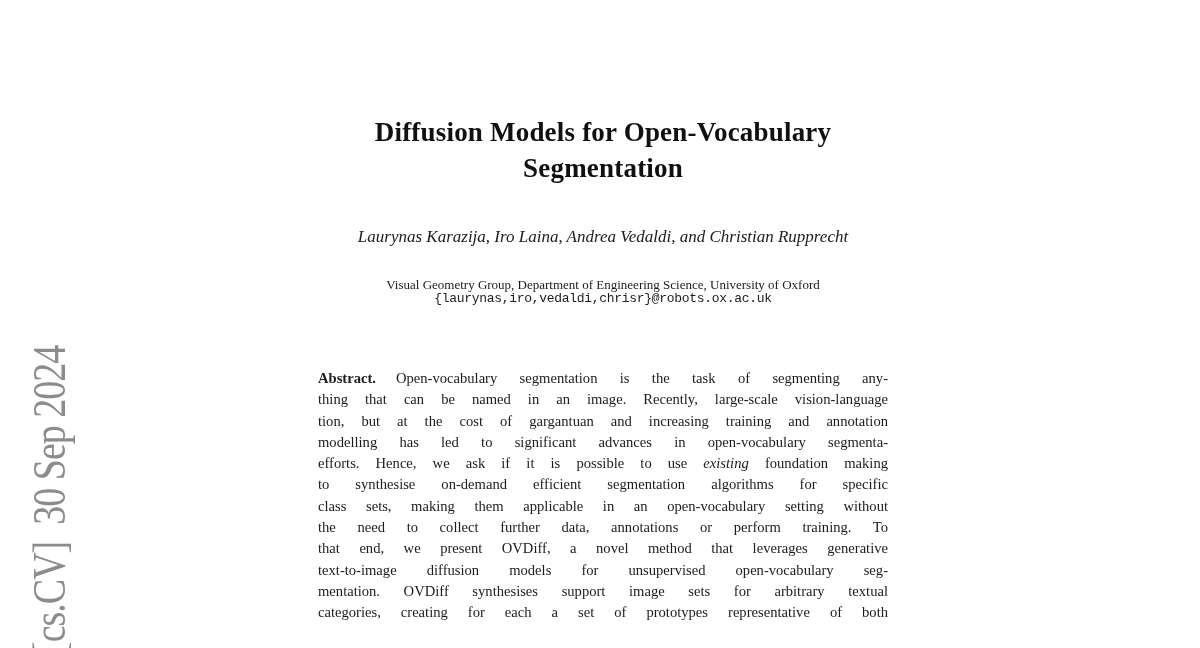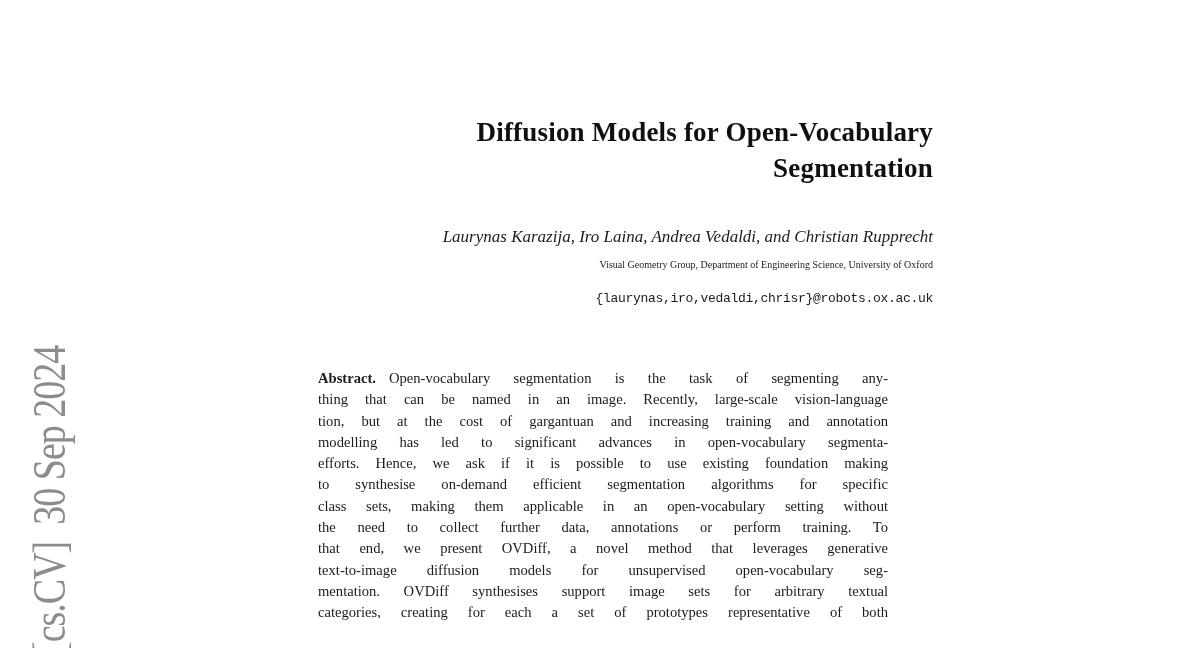--- a/index.html
+++ b/index.html
@@ -29,42 +29,42 @@
     letter-spacing: -1px;
     color: #8c8c8c;
     white-space: pre;
     line-height: 1.1;
   }
 
   .center-col {
     position: absolute;
     left: 273px;
     width: 660px;
-    text-align: right;
+    text-align: center;
   }
 
   #paper-title {
     top: 114px;
     font-size: 27px;
     font-weight: bold;
     line-height: 36px;
     color: #101010;
     letter-spacing: 0.2px;
   }
 
   #authors-line {
     top: 227px;
     font-size: 17px;
     line-height: 20px;
     font-style: italic;
   }
 
   #affiliation-line {
-    top: 256px;
-    font-size: 10px;
+    top: 276px;
+    font-size: 13px;
     line-height: 18px;
   }
 
   #email-line {
     top: 290px;
     font-family: "Liberation Mono", "DejaVu Sans Mono", monospace;
     font-size: 13px;
     line-height: 17px;
     letter-spacing: -0.3px;
   }
@@ -79,23 +79,24 @@
   }
   .abs-line {
     text-align: justify;
     text-align-last: justify;
     white-space: normal;
     height: 21.3px;
     overflow: visible;
   }
   .seg-b {
     font-weight: bold;
-    margin-right: 13px;
+    margin-right: 20px;
   }
   .seg-i {
+    font-style: italic;
   }
 </style>
 </head>
 <body>
 
 <div id="paper-page">
 
   <div id="arxiv-stamp">[cs.CV]  30 Sep 2024</div>
 
   <div id="paper-title" class="center-col">

